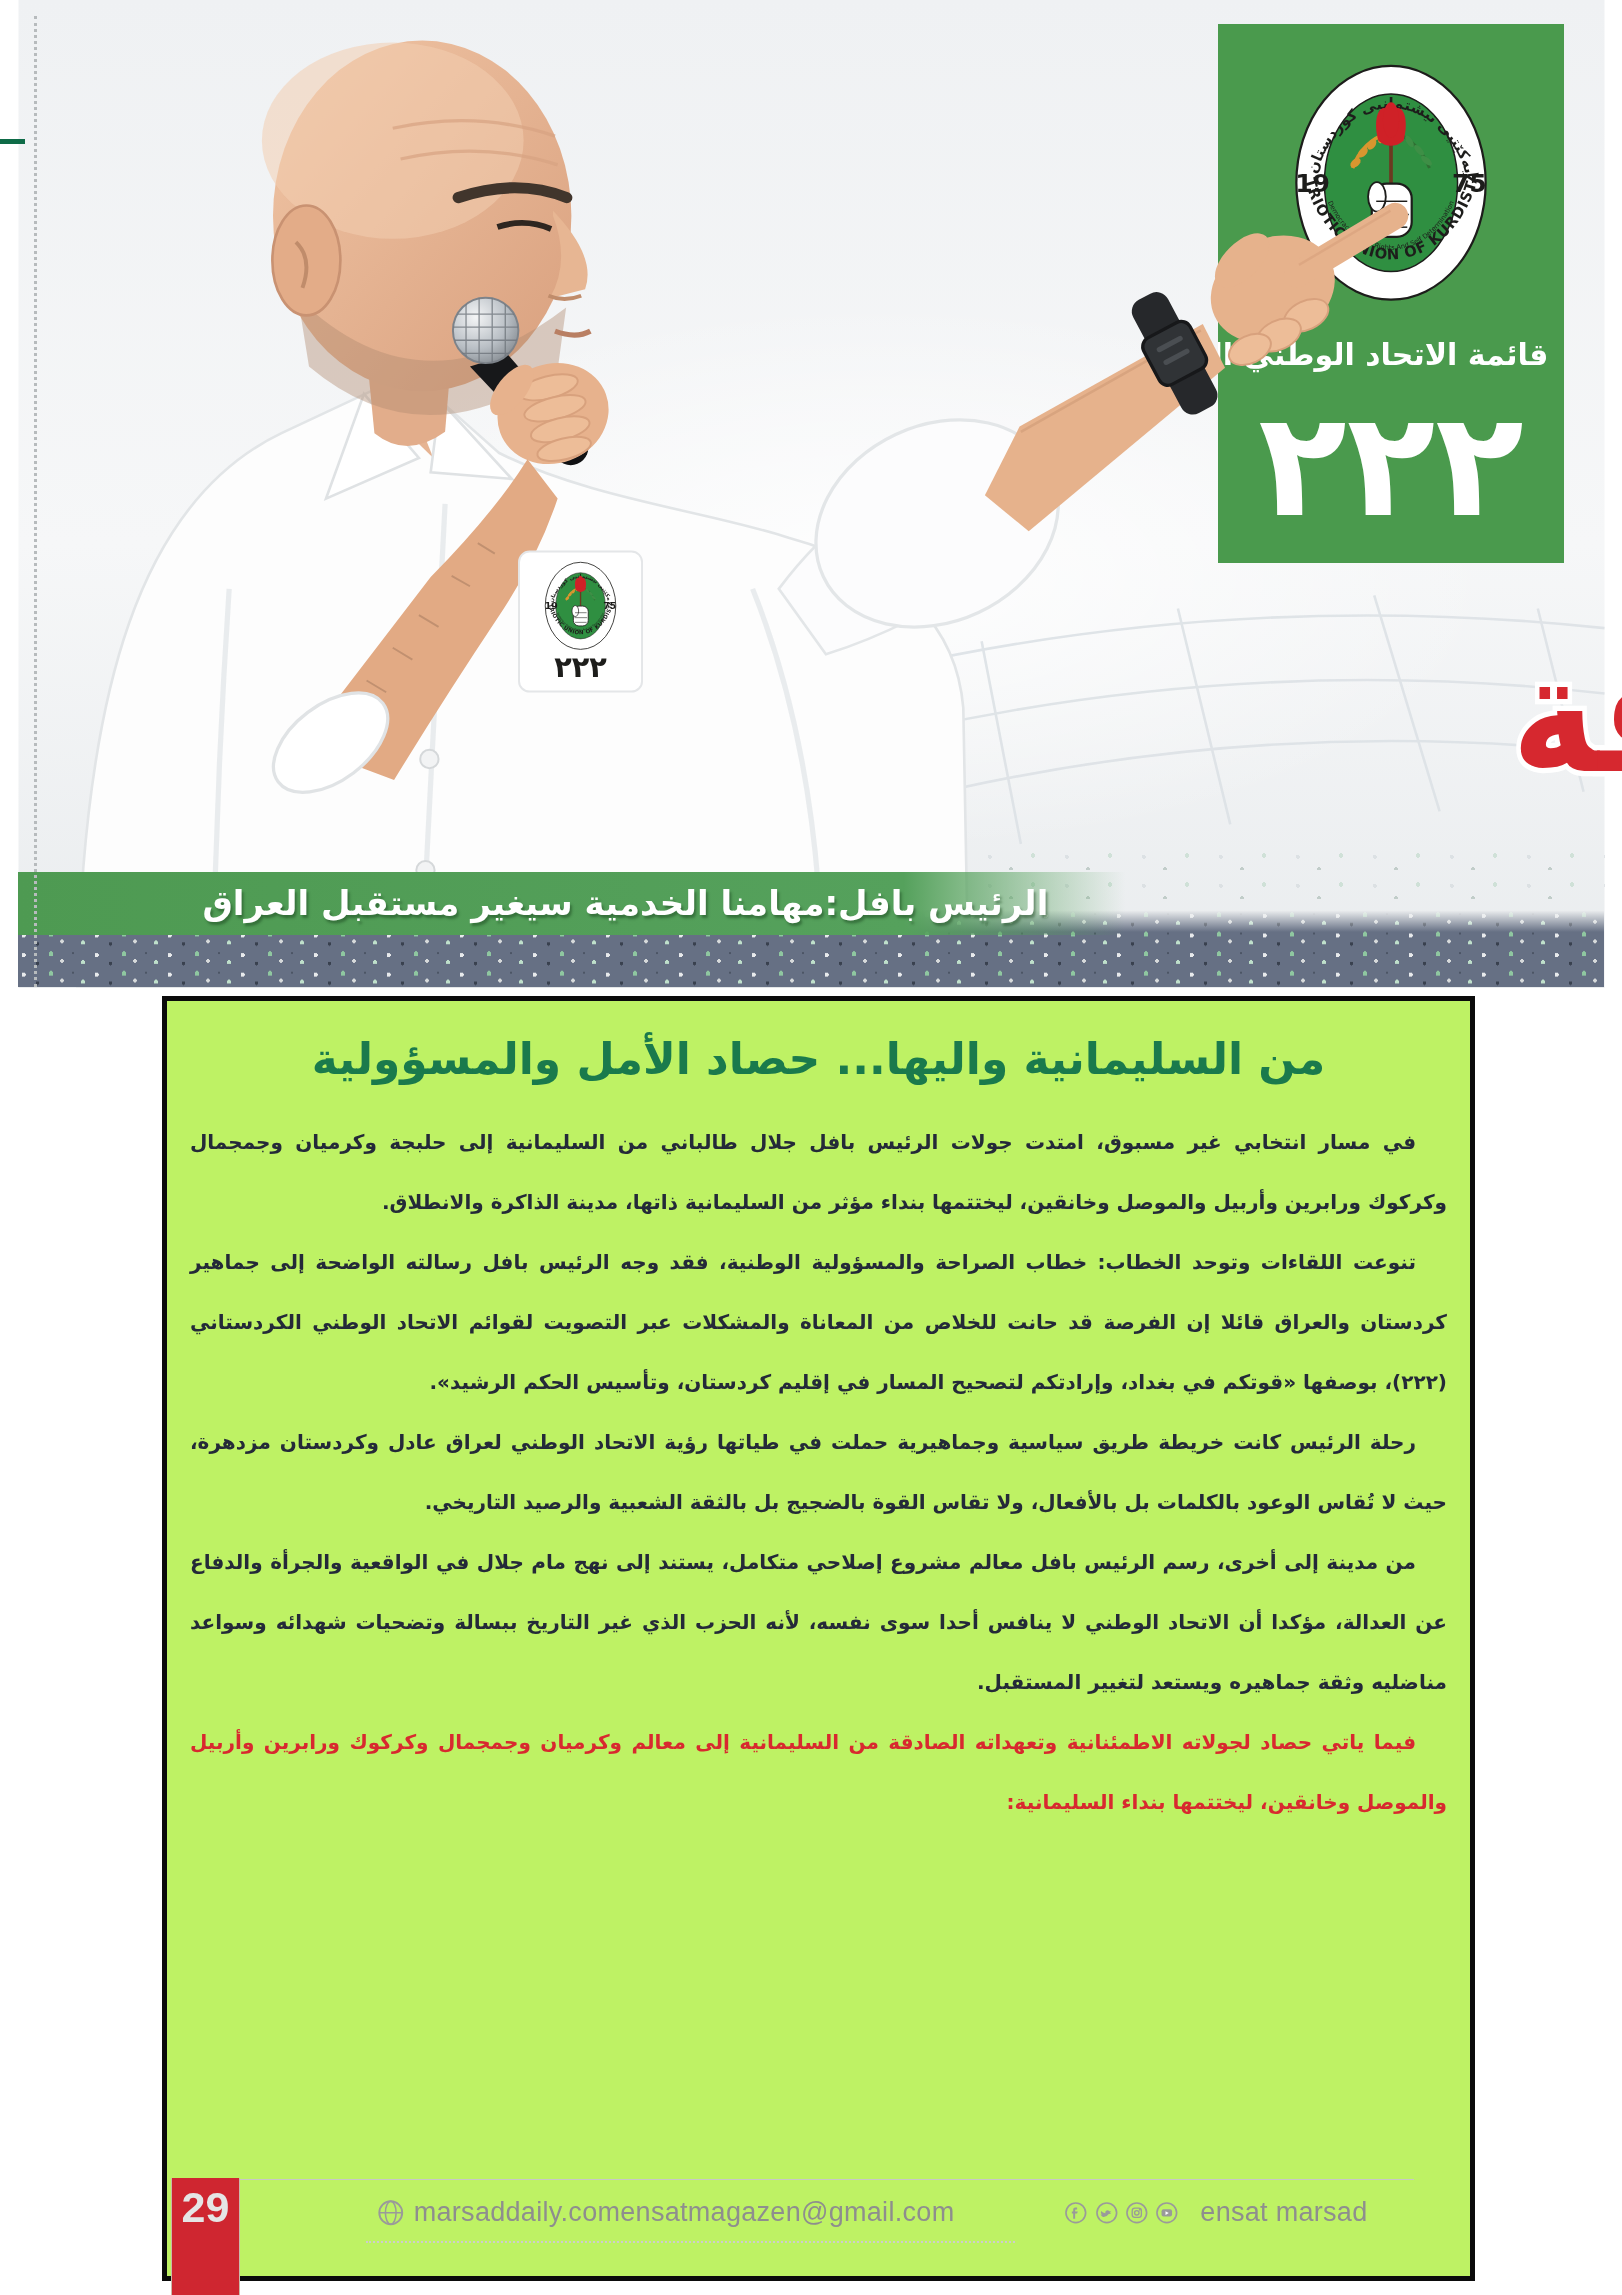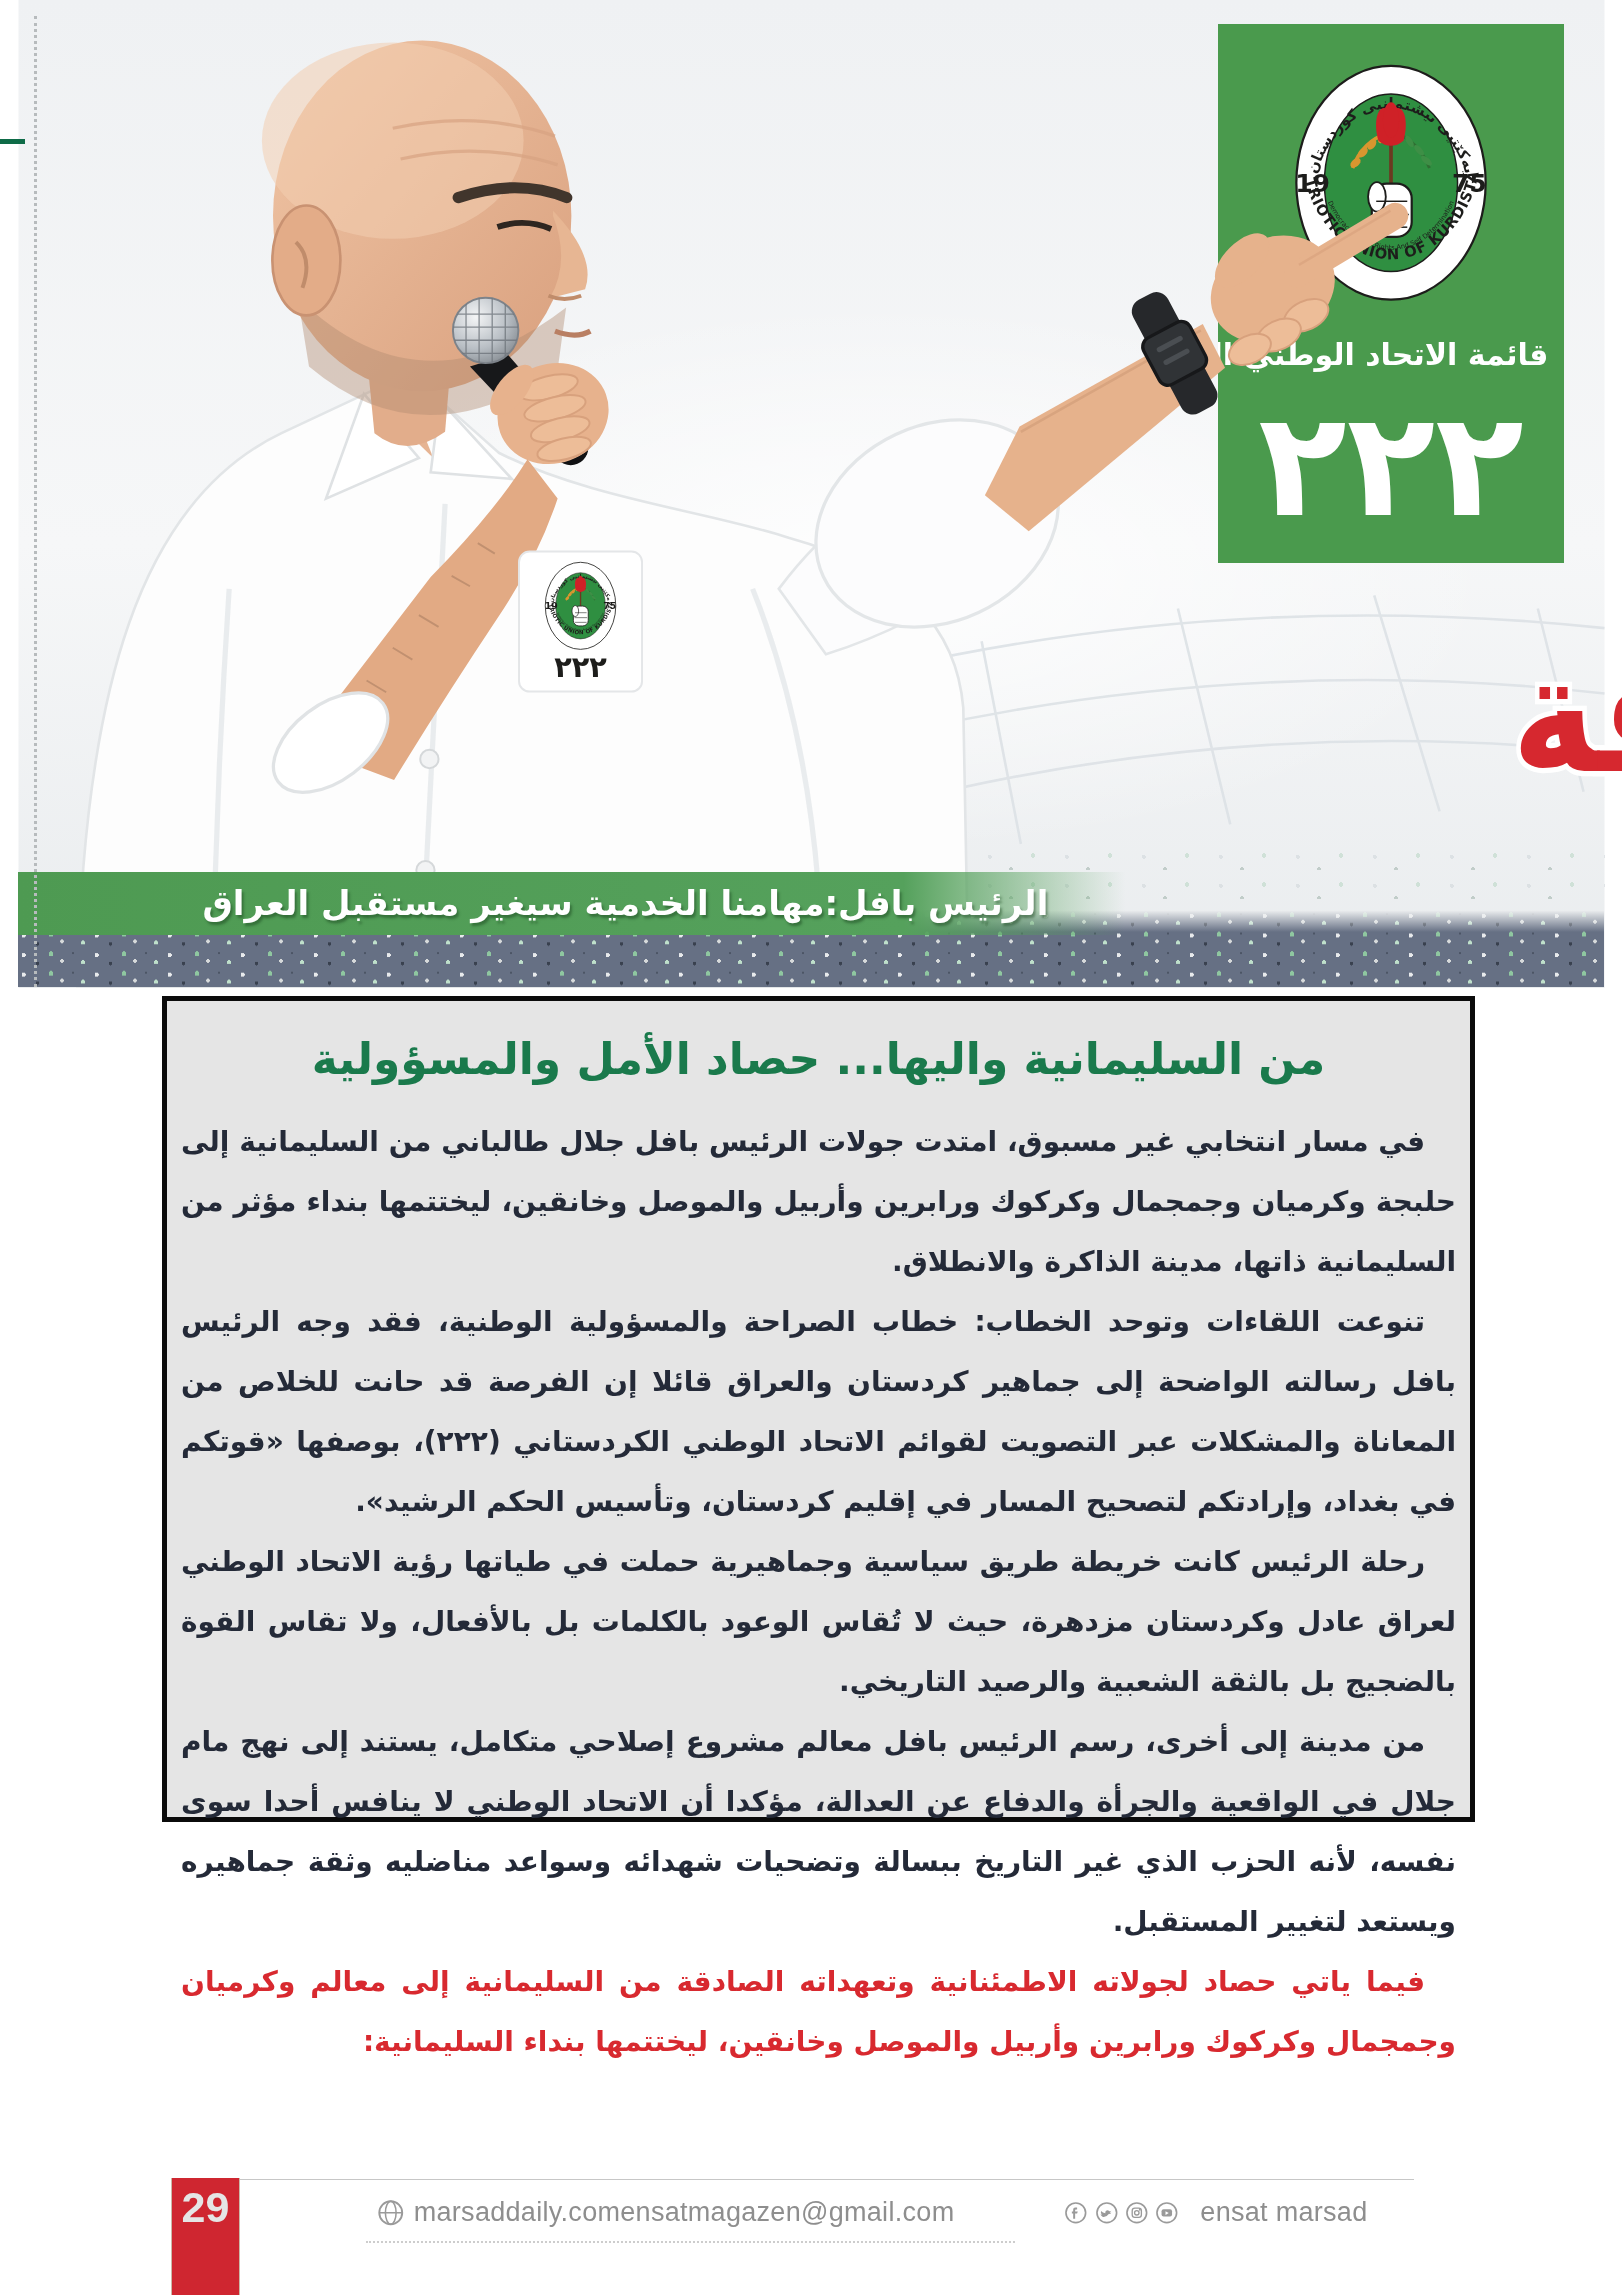--- a/index.html
+++ b/index.html
@@ -50,26 +50,26 @@
   .subbar{position:absolute;left:18.3px;top:872px;width:1107px;height:63px;
     background:linear-gradient(to right,#4e9a52 0%,#55a15c 80%,rgba(85,161,92,0) 100%);
     direction:rtl;white-space:nowrap;padding-right:77px;
     line-height:63px;color:#fff;font-size:34px;font-weight:bold;
     text-shadow:2px 2.6px 2.6px rgba(20,60,25,.45)}
   
   .dotline{position:absolute;left:34px;top:15.7px;height:971px;width:0;
     border-left:3.3px dotted #b7bbbd}
   .dash{position:absolute;left:0;top:139px;width:25px;height:5.2px;background:#0e6b47}
   
-  .article{position:absolute;left:162px;top:996px;width:1313px;height:826px;
-    border:5.9px solid #0b0b0b;background:#e5e5e5;padding:0 14px}
+  .article{position:absolute;left:162px;top:996px;width:1313px;height:1285px;
+    border:5.9px solid #0b0b0b;background:#bef264;padding:0 23px}
   .article h1{margin:30px 0 0;text-align:center;color:var(--heading-green);
     font-size:44px;font-weight:bold;line-height:55px}
   .article .body{margin-top:26px;direction:rtl;text-align:justify;
-    color:var(--body-ink);font-size:28px;font-weight:700;line-height:60px}
+    color:var(--body-ink);font-size:20px;font-weight:700;line-height:60px}
   .article .body p{margin:0;text-indent:31px}
   .article .body p.red{color:var(--accent-red)}
   
   .footrule{position:absolute;left:171px;top:2179px;width:1243px;height:1.3px;background:#c7c7c7}
   .pagenum{position:absolute;left:171px;top:2178px;width:69px;height:119px;
     background:var(--page-red);border-left:1.3px solid #cbb9a9;border-right:1.3px solid #cbb9a9}
   .pagenum span{display:block;margin-top:5.2px;text-align:center;color:#e5e5e5;
     font-family:"Liberation Sans",sans-serif;font-size:43px;font-weight:bold}
   .footline{position:absolute;left:377px;top:2189px;right:157px;height:47px;
     display:flex;align-items:center;color:var(--footer-gray);

